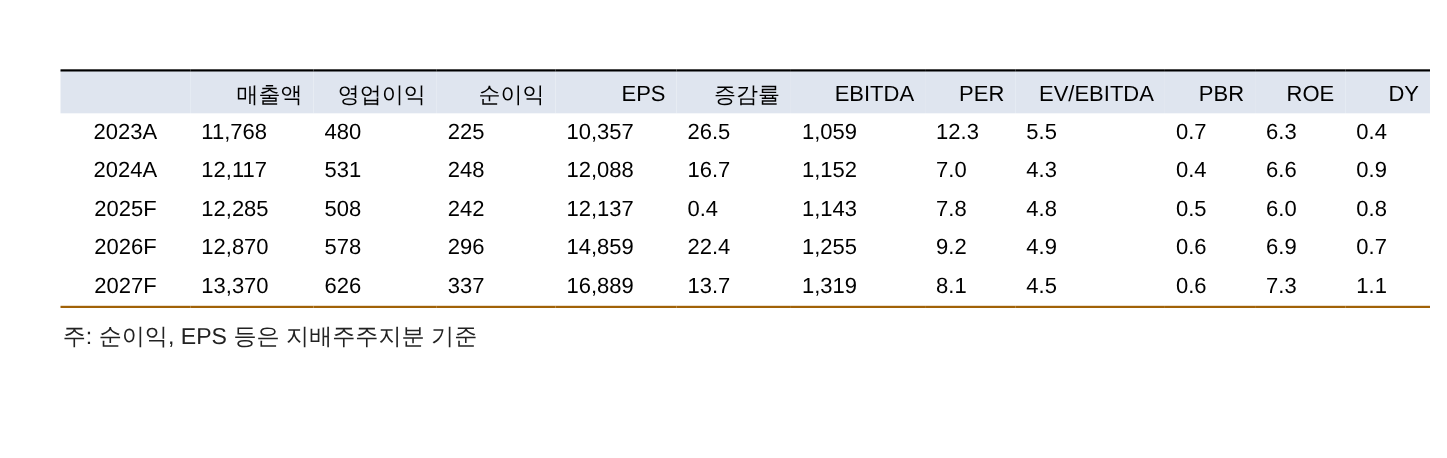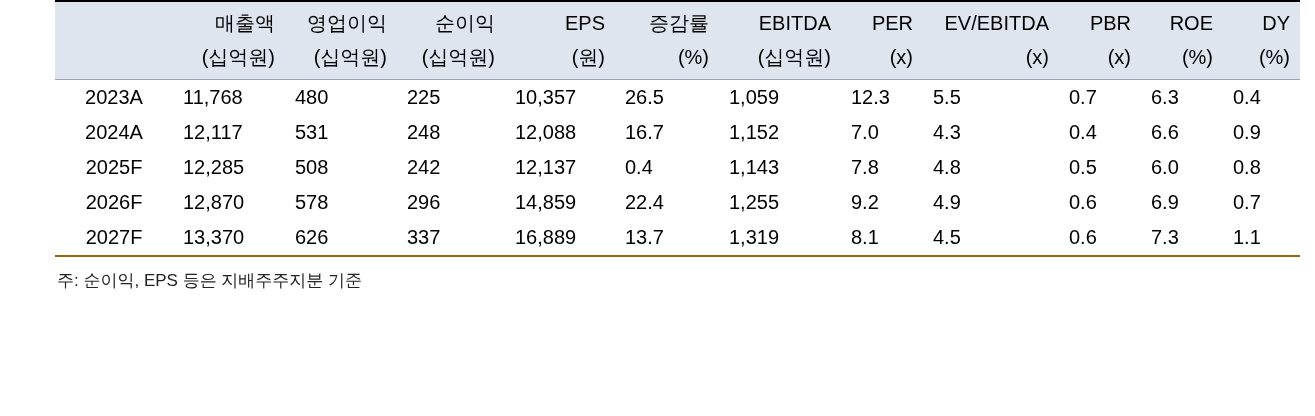--- a/index.html
+++ b/index.html
@@ -18,20 +18,21 @@
     position: relative;
     width: 1315px;
     height: 416px;
     box-sizing: border-box;
     padding: 0 55px;
   }
   table.fin {
     width: 1205px;
     border-collapse: collapse;
     table-layout: fixed;
+    margin-top: 63px;
     font-size: 20px;
   }
   table.fin thead tr.hdr {
     background: #dfe5ef;
   }
   table.fin thead th {
     font-weight: normal;
     text-align: right;
     padding: 0 10px;
     height: 34px;
@@ -51,21 +52,21 @@
     height: 35px;
     vertical-align: middle;
     white-space: nowrap;
   }
   table.fin tbody tr:last-child td {
     border-bottom: 2px solid #a16207;
   }
   .col-year { text-align: center; }
   .note {
     margin-top: 12px;
-    font-size: 17px;
+    font-size: 21px;
     color: #222222;
     padding-left: 2px;
   }
   
   col.c-year    { width: 118px; }
   col.c-rev     { width: 112px; }
   col.c-op      { width: 112px; }
   col.c-ni      { width: 108px; }
   col.c-eps     { width: 110px; }
   col.c-gr      { width: 104px; }
@@ -103,34 +104,20 @@
         <th>영업이익</th>
         <th>순이익</th>
         <th>EPS</th>
         <th>증감률</th>
         <th>EBITDA</th>
         <th>PER</th>
         <th>EV/EBITDA</th>
         <th>PBR</th>
         <th>ROE</th>
         <th>DY</th>
-      </tr>
-      <tr class="hdr hdr-bot">
-        <th class="col-year"></th>
-        <th>(십억원)</th>
-        <th>(십억원)</th>
-        <th>(십억원)</th>
-        <th>(원)</th>
-        <th>(%)</th>
-        <th>(십억원)</th>
-        <th>(x)</th>
-        <th>(x)</th>
-        <th>(x)</th>
-        <th>(%)</th>
-        <th>(%)</th>
       </tr>
     </thead>
     <tbody>
       <tr>
         <td class="col-year">2023A</td>
         <td>11,768</td>
         <td>480</td>
         <td>225</td>
         <td>10,357</td>
         <td>26.5</td>

